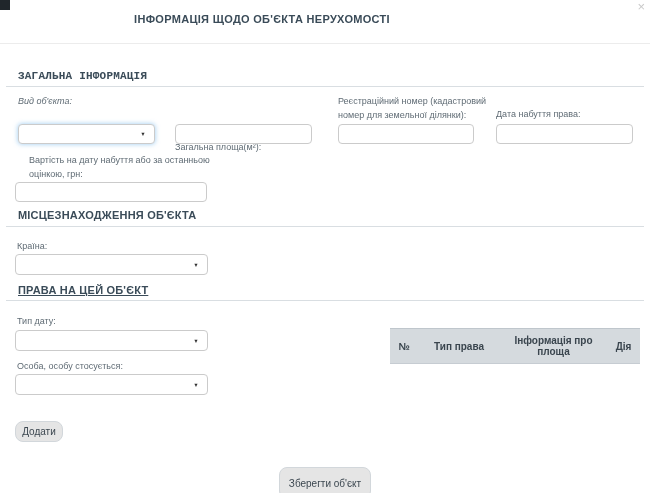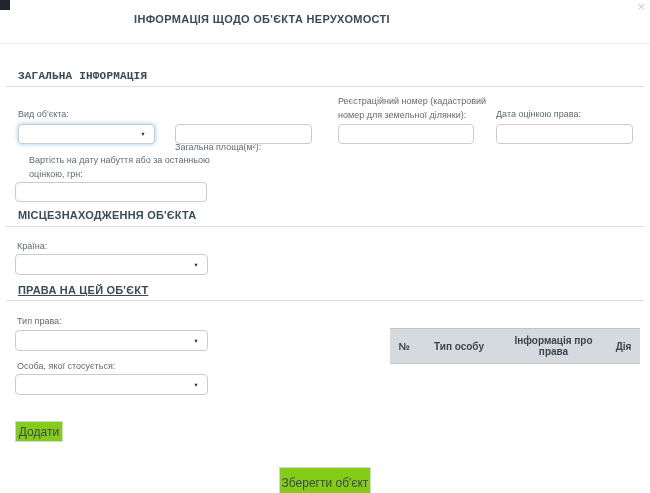--- a/index.html
+++ b/index.html
@@ -25,22 +25,22 @@
     border:1px solid #cbcbcb; border-radius:4px; background:#fff;
     font-size:10px; color:#333; padding:0 6px; display:block;
   }
   select.inp { appearance:none; -webkit-appearance:none; padding-right:16px; }
   .focused { border-color:#66afe9; box-shadow:0 0 5px rgba(102,175,233,.65); outline:none; }
   .sel-wrap { position:absolute; }
   .sel-wrap select { width:100%; height:100%; }
   .caret { position:absolute; right:7px; top:50%; transform:translateY(-50%) scale(.55);
            font-size:10px; color:#333; pointer-events:none; }
 
-  .btn { background:#84cc16; border:1px solid #d2d7db; border-radius:0;
-         color:#3c4750; font-size:12px; text-align:center; cursor:pointer;
+  .btn { background:#e5e5e5; border:1px solid #d2d7db; border-radius:8px;
+         color:#3c4750; font-size:10px; text-align:center; cursor:pointer;
          font-family:"Liberation Sans", sans-serif; }
 
   table.rights { border-collapse:collapse; table-layout:fixed; }
   table.rights th { background:#d5dade; color:#3a454e; font-size:10px; font-weight:bold;
       text-align:center; padding:6px 3px; line-height:11px;
       border-top:1px solid #bfc6cc; border-bottom:1px solid #c6ccd2; }
 </style>
 </head>
 <body>
 
@@ -48,25 +48,25 @@
 
   <div class="abs corner-sq"></div>
 
   <div class="abs modal-title">ІНФОРМАЦІЯ ЩОДО ОБ'ЄКТА НЕРУХОМОСТІ</div>
   <div class="abs close-x">×</div>
   <div class="abs hdr-div"></div>
 
   <div class="abs sec-h" style="left:18px; top:70px;font-family:Liberation Mono, monospace;">ЗАГАЛЬНА ІНФОРМАЦІЯ</div>
   <div class="abs sec-div" style="top:86px;"></div>
 
-  <div class="abs lbl" style="left:18px; top:107px;">Вид об'єкта:</div>
+  <div class="abs lbl" style="left:18px; top:94px;font-style:italic;">Вид об'єкта:</div>
   <div class="abs lbl" style="left:175px; top:107px;margin-top:33px;">Загальна площа(м²):</div>
   <div class="abs lbl" style="left:338px; top:94px; width:170px;">Реєстраційний номер (кадастровий
 номер для земельної ділянки):</div>
-  <div class="abs lbl" style="left:496px; top:107px;">Дата оцінкою права:</div>
+  <div class="abs lbl" style="left:496px; top:107px;">Дата набуття права:</div>
 
   <div class="sel-wrap" style="left:18px; top:124px; width:137px; height:20px;">
     <select class="inp focused"></select>
     <span class="caret">▼</span>
   </div>
   <input type="text" class="abs inp" style="left: 175px; top: 124px; width: 137px; height: 20px;">
   <input type="text" class="abs inp" style="left: 338px; top: 124px; width: 136px; height: 20px;">
   <input type="text" class="abs inp" style="left: 496px; top: 124px; width: 137px; height: 20px;">
 
   <div class="abs lbl" style="left:29px; top:153px; width:205px;">Вартість на дату набуття або за останньою
@@ -78,45 +78,45 @@
 
   <div class="abs lbl" style="left:17px; top:239px;">Країна:</div>
   <div class="sel-wrap" style="left:15px; top:254px; width:193px; height:21px;">
     <select class="inp"></select>
     <span class="caret">▼</span>
   </div>
 
   <div class="abs sec-h" style="left:18px; top:284px;text-decoration:underline;">ПРАВА НА ЦЕЙ ОБ'ЄКТ</div>
   <div class="abs sec-div" style="top:300px;"></div>
 
-  <div class="abs lbl" style="left:17px; top:314px;">Тип права:</div>
+  <div class="abs lbl" style="left:17px; top:314px;">Тип дату:</div>
   <div class="sel-wrap" style="left:15px; top:330px; width:193px; height:21px;">
     <select class="inp"></select>
     <span class="caret">▼</span>
   </div>
 
   <table class="abs rights" style="left:390px; top:328px; width:250px;">
     <colgroup>
         <col style="width:28px">
         <col style="width:82px">
         <col style="width:107px">
         <col style="width:33px">
       </colgroup>
     <thead>
       <tr>
         <th>№</th>
-        <th>Тип особу</th>
-        <th>Інформація про права</th>
+        <th>Тип права</th>
+        <th>Інформація про площа</th>
         <th>Дія</th>
       </tr>
     </thead>
     <tbody></tbody>
   </table>
 
-  <div class="abs lbl" style="left:17px; top:359px;">Особа, якої стосується:</div>
+  <div class="abs lbl" style="left:17px; top:359px;">Особа, особу стосується:</div>
   <div class="sel-wrap" style="left:15px; top:374px; width:193px; height:21px;">
     <select class="inp"></select>
     <span class="caret">▼</span>
   </div>
 
   <button class="abs btn" style="left:15px; top:421px; width:48px; height:21px;">Додати</button>
 
   <button class="abs btn" style="left:279px; top:467px; width:92px; height:32px;">Зберегти об'єкт</button>
 
 </div>

